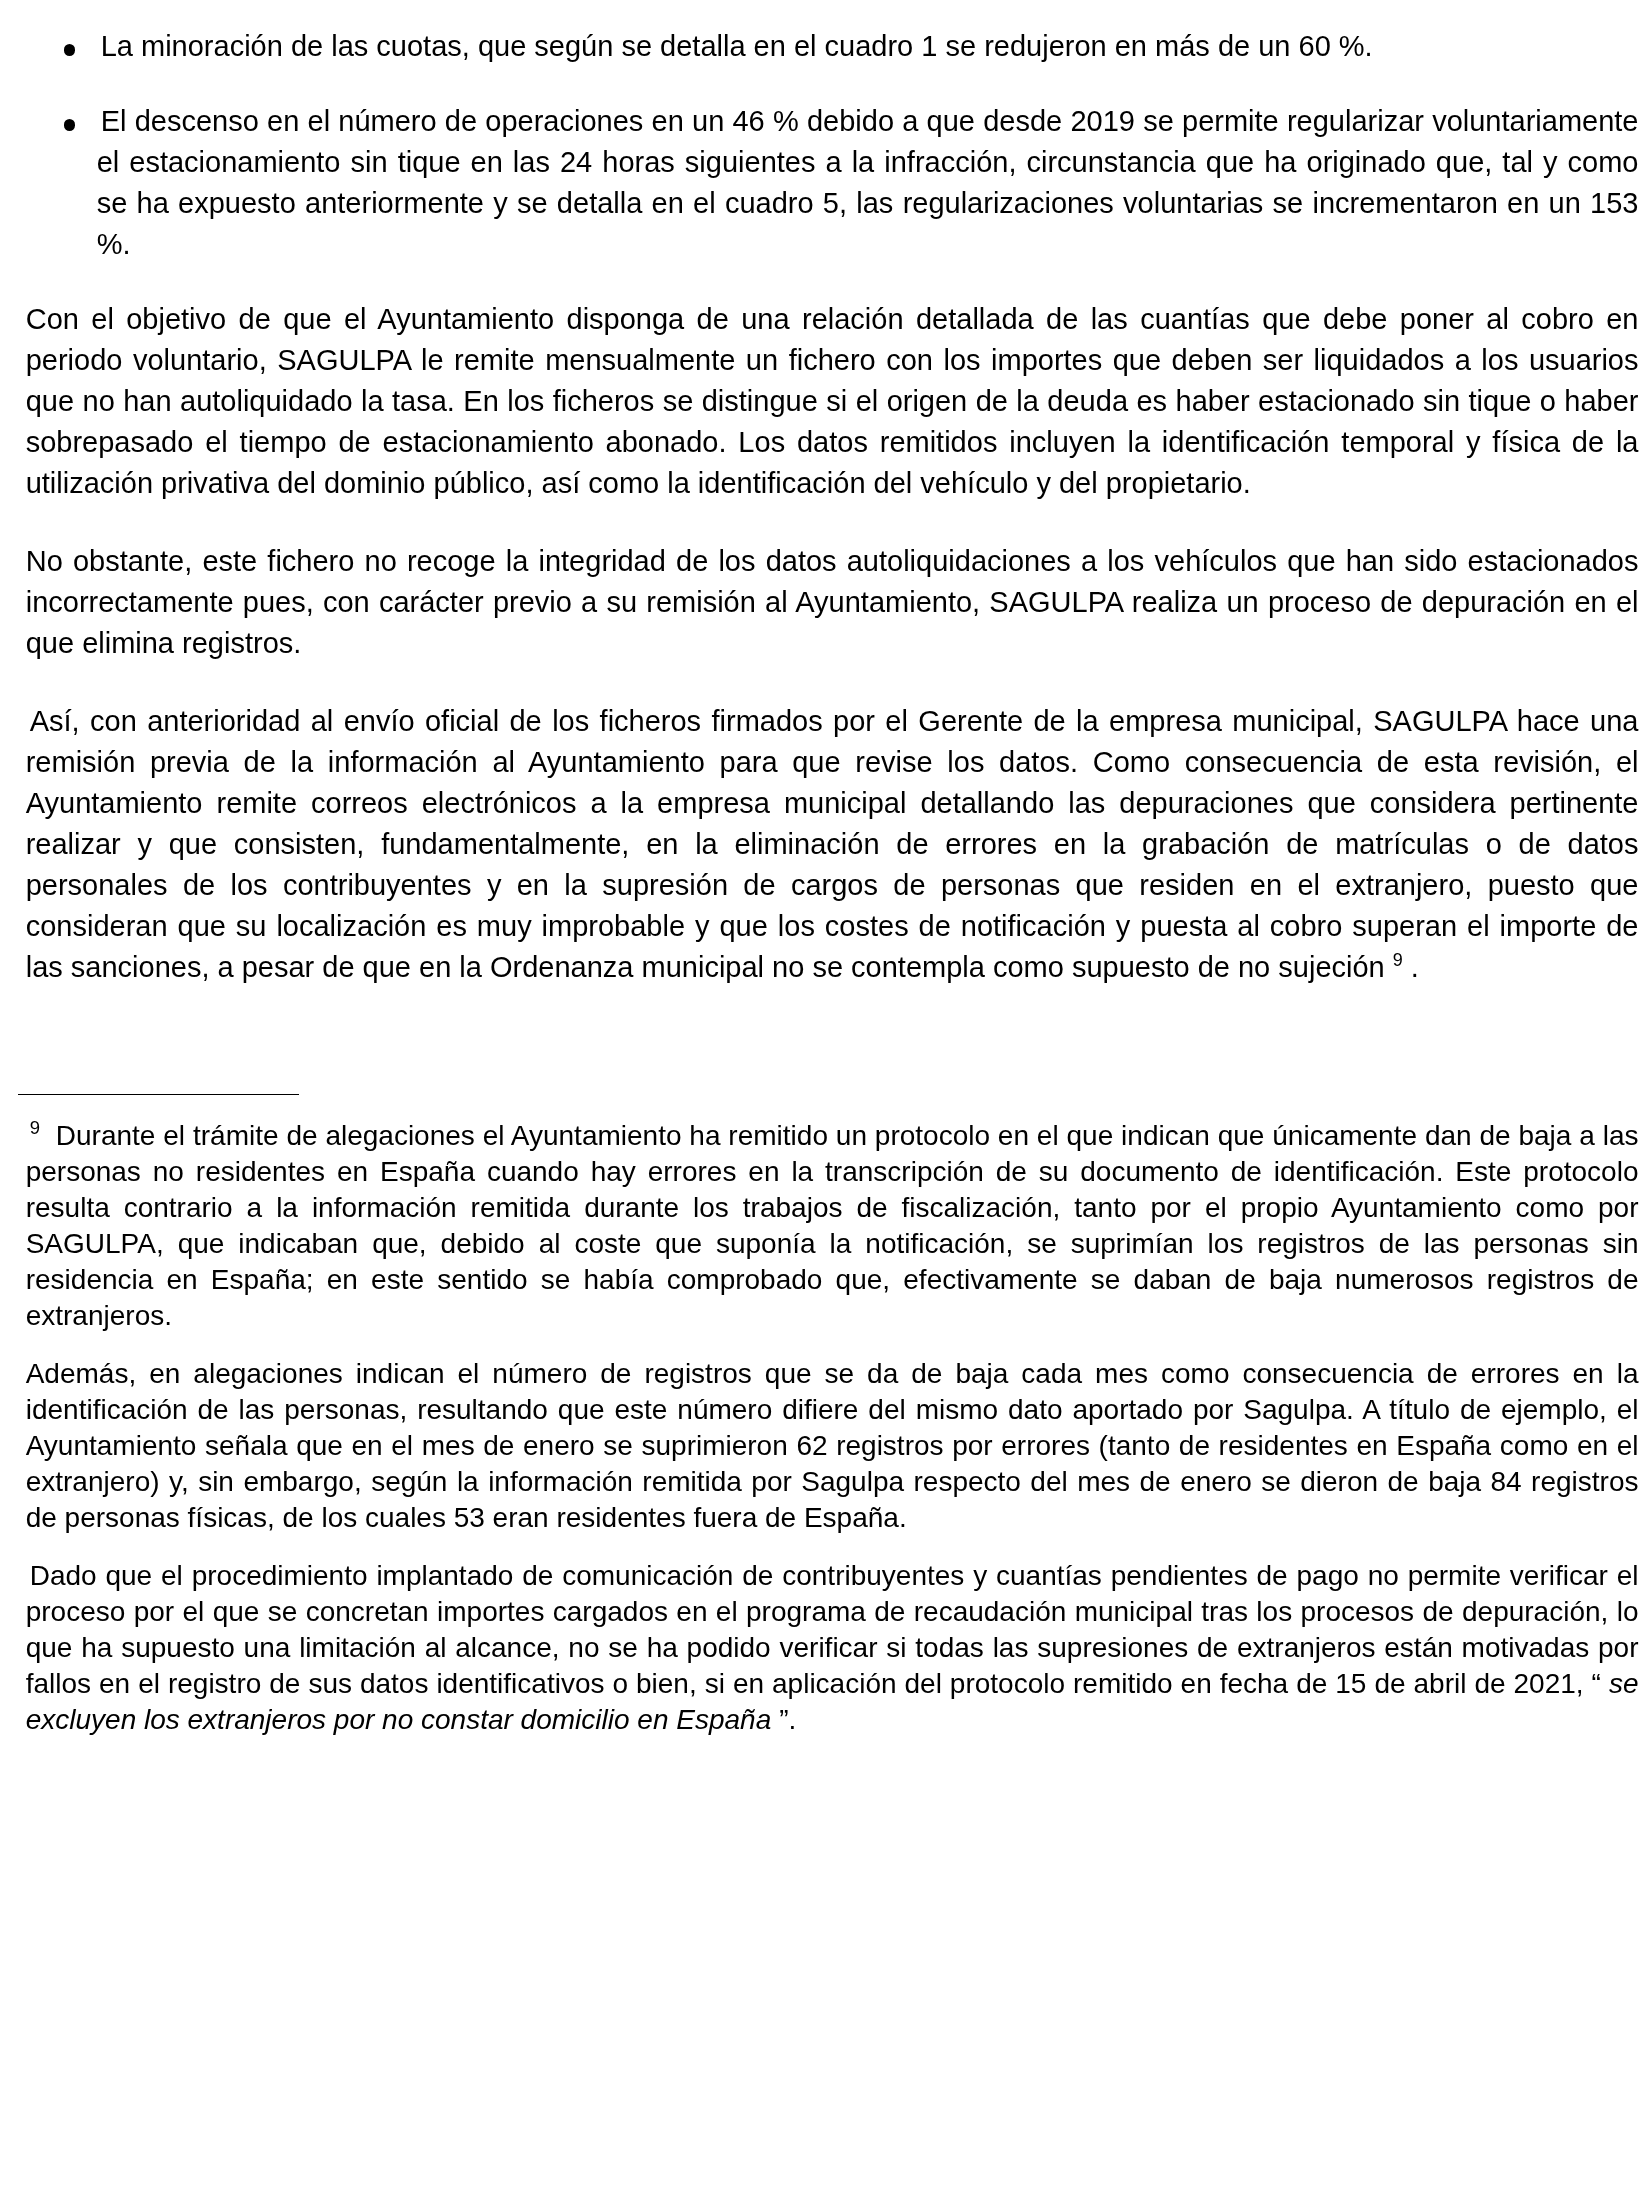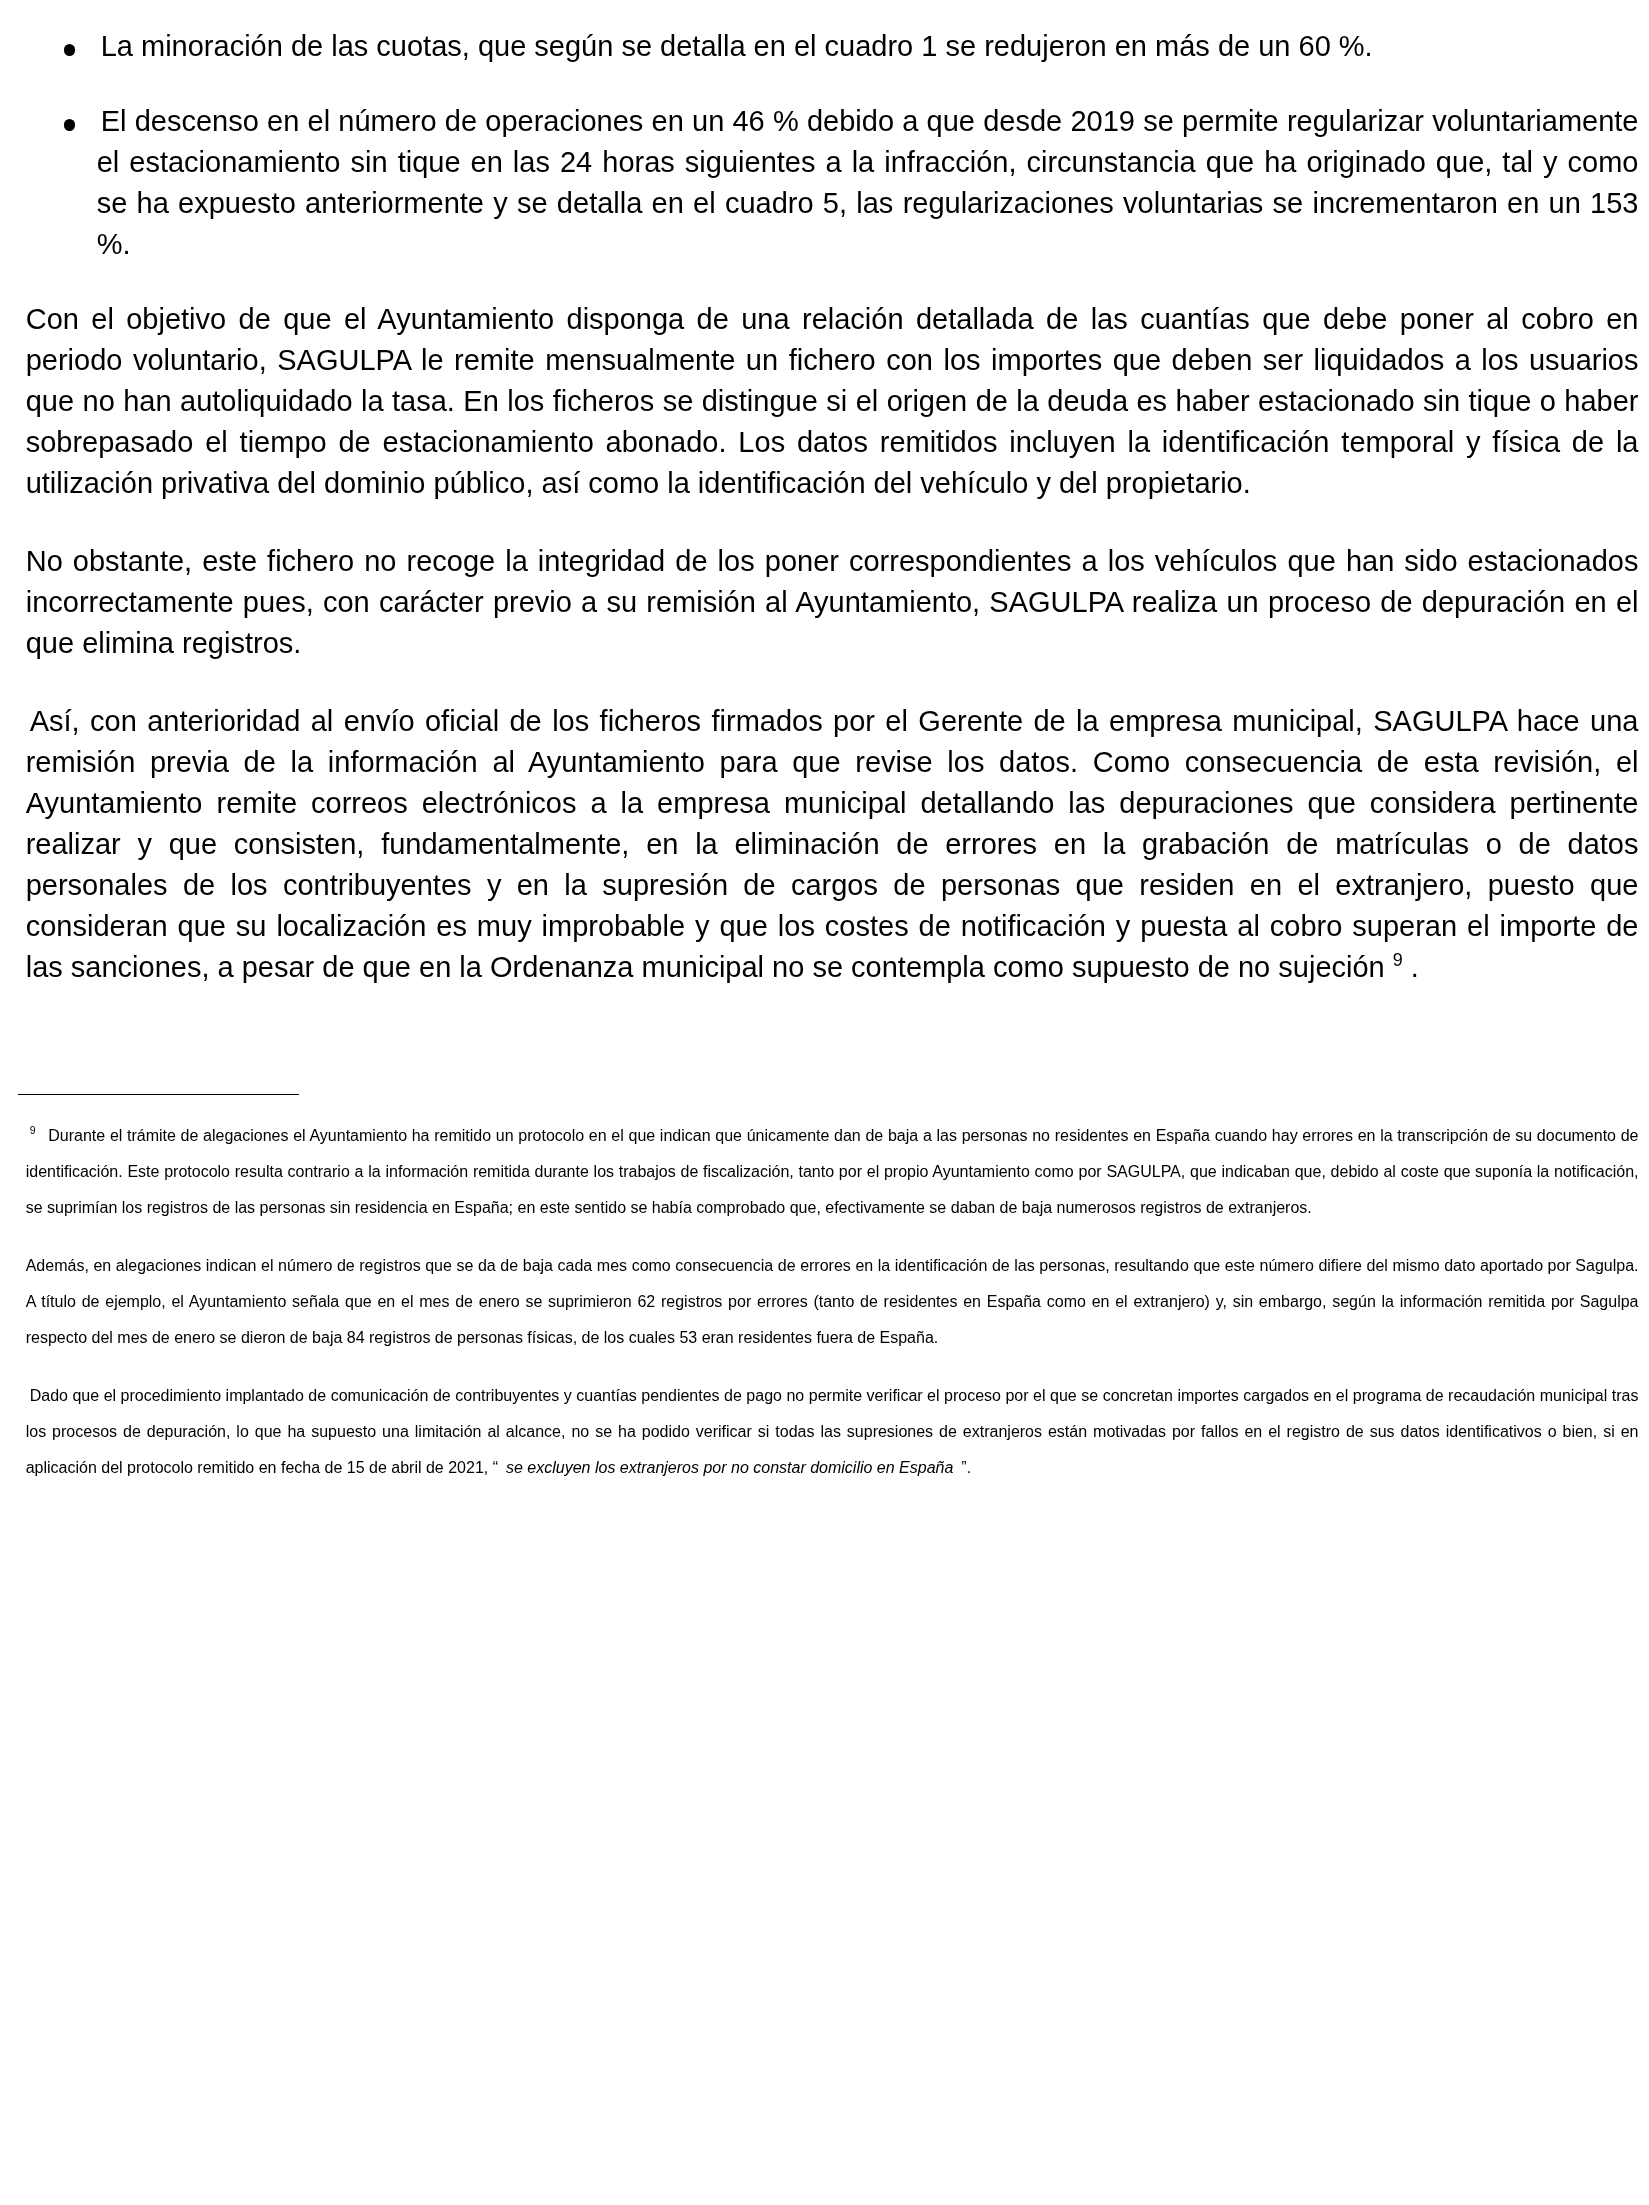--- a/index.html
+++ b/index.html
@@ -57,21 +57,21 @@
     vertical-align: super;
     line-height: 0;
   }
   .footnote-sep {
     width: 281px;
     height: 0;
     border-top: 1.6px solid #000;
     margin: 106px 0 23px 0;
   }
   .footnotes {
-    font-size: 16px;
+    font-size: 28px;
     line-height: 36px;
   }
   .footnotes p {
     text-align: justify;
     margin-bottom: 22px;
   }
   .footnotes sup.fn-marker {
     font-size: 66%;
     vertical-align: super;
     line-height: 0;
@@ -93,21 +93,21 @@
       <li>
         <span class="bullet-dot"></span>
         <span>El descenso en el número de operaciones en un 46 % debido a que desde 2019 se permite regularizar voluntariamente el estacionamiento sin tique en las 24 horas siguientes a la infracción, circunstancia que ha originado que, tal y como se ha expuesto anteriormente y se detalla en el cuadro 5, las regularizaciones voluntarias se incrementaron en un 153 %.</span>
       </li>
     </ul>
 
 
 
     <p class="para">Con el objetivo de que el Ayuntamiento disponga de una relación detallada de las cuantías que debe poner al cobro en periodo voluntario, SAGULPA le remite mensualmente un fichero con los importes que deben ser liquidados a los usuarios que no han autoliquidado la tasa. En los ficheros se distingue si el origen de la deuda es haber estacionado sin tique o haber sobrepasado el tiempo de estacionamiento abonado. Los datos remitidos incluyen la identificación temporal y física de la utilización privativa del dominio público, así como la identificación del vehículo y del propietario.</p>
 
-    <p class="para">No obstante, este fichero no recoge la integridad de los poner correspondientes a los vehículos que han sido estacionados incorrectamente pues, con carácter previo a su remisión al Ayuntamiento, SAGULPA realiza un proceso de depuración en el que elimina registros.</p>
+    <p class="para">No obstante, este fichero no recoge la integridad de los datos autoliquidaciones a los vehículos que han sido estacionados incorrectamente pues, con carácter previo a su remisión al Ayuntamiento, SAGULPA realiza un proceso de depuración en el que elimina registros.</p>
 
     <p class="para"><span>Así, con anterioridad al envío oficial de los ficheros firmados por el Gerente de la empresa municipal, SAGULPA hace una remisión previa de la información al Ayuntamiento para que revise los datos. Como consecuencia de esta revisión, el Ayuntamiento remite correos electrónicos a la empresa municipal detallando las depuraciones que considera pertinente realizar y que consisten, fundamentalmente, en la eliminación de errores en la grabación de matrículas o de datos personales de los contribuyentes y en la supresión de cargos de personas que residen en el extranjero, puesto que consideran que su localización es muy improbable y que los costes de notificación y puesta al cobro superan el importe de las sanciones, a pesar de que en la Ordenanza municipal no se contempla como supuesto de no sujeción</span><sup class="fn-ref">9</sup><span>.</span></p>
 
   </div>
 
   <div class="footnote-sep"></div>
 
   <div class="footnotes">
 
     <p><sup class="fn-marker">9</sup><span> Durante el trámite de alegaciones el Ayuntamiento ha remitido un protocolo en el que indican que únicamente dan de baja a las personas no residentes en España cuando hay errores en la transcripción de su documento de identificación. Este protocolo resulta contrario a la información remitida durante los trabajos de fiscalización, tanto por el propio Ayuntamiento como por SAGULPA, que indicaban que, debido al coste que suponía la notificación, se suprimían los registros de las personas sin residencia en España; en este sentido se había comprobado que, efectivamente se daban de baja numerosos registros de extranjeros.</span></p>

